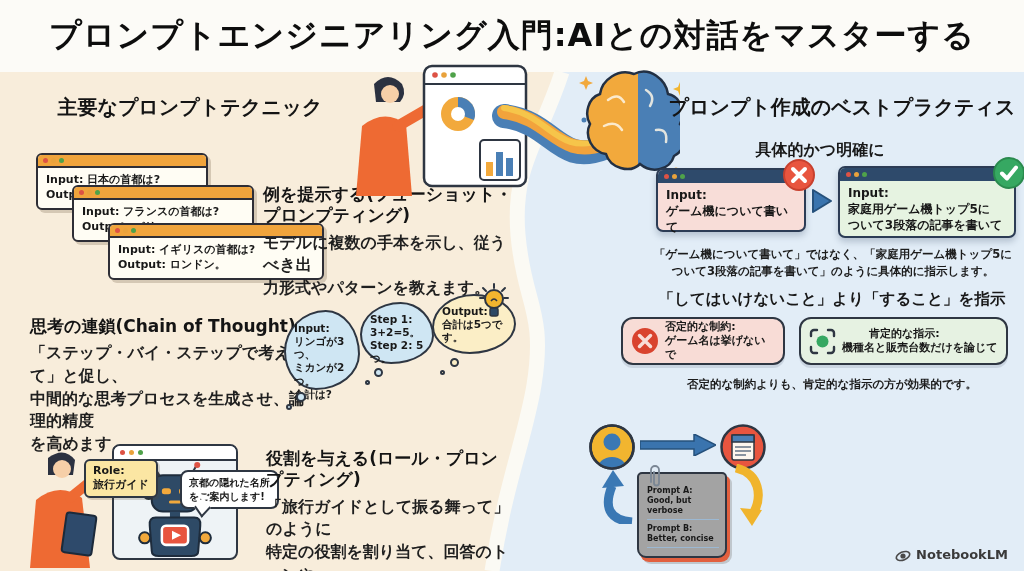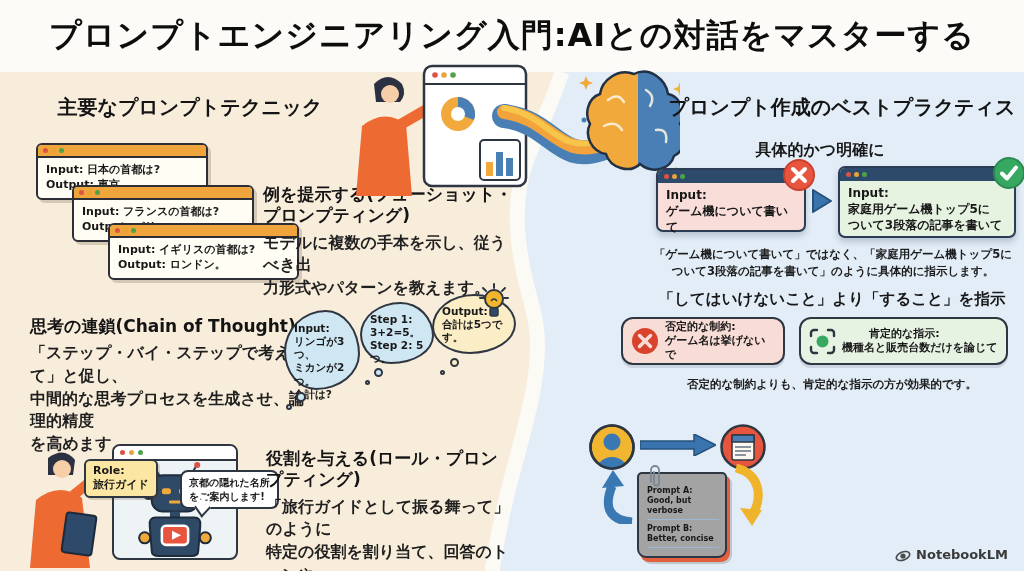--- a/index.html
+++ b/index.html
@@ -61,21 +61,21 @@
     <rect x="0" y="0" width="1024" height="72" fill="#fcfbf7"></rect>
     <rect x="0" y="72" width="1024" height="499" fill="#f8eddb"></rect>
     <path d="M562,72 C540,140 512,165 518,235 C524,305 546,310 534,385 C526,435 505,485 492,571 L1024,571 L1024,72 Z" fill="#e2edf7"></path>
     <path d="M562,72 C540,140 512,165 518,235 C524,305 546,310 534,385 C526,435 505,485 492,571" fill="none" stroke="#fbfaf4" stroke-width="15"></path>
   </svg>
 
   <div class="abs title">プロンプトエンジニアリング入門:AIとの対話をマスターする</div>
 
   <div class="abs sec-h" style="left:30px;top:94px;width:320px;">主要なプロンプトテクニック</div>
 
-  <div class="abs win-card" style="left:36px;top:143px;width:172px;">
+  <div class="abs win-card" style="left:36px;top:153px;width:172px;">
     <div class="win-bar">
         <span class="dot d-r"></span>
         <span class="dot d-y"></span>
         <span class="dot d-g"></span>
       </div>
     <div class="win-body">
         <span>Input: 日本の首都は?</span>
         <span>Output: 東京。</span>
       </div>
   </div>
@@ -83,21 +83,21 @@
     <div class="win-bar">
         <span class="dot d-r"></span>
         <span class="dot d-y"></span>
         <span class="dot d-g"></span>
       </div>
     <div class="win-body">
         <span>Input: フランスの首都は?</span>
         <span>Output: パリ。</span>
       </div>
   </div>
-  <div class="abs win-card" style="left:108px;top:223px;width:191px;">
+  <div class="abs win-card" style="left:108px;top:223px;width:216px;">
     <div class="win-bar">
         <span class="dot d-r"></span>
         <span class="dot d-y"></span>
         <span class="dot d-g"></span>
       </div>
     <div class="win-body">
         <span>Input: イギリスの首都は?</span>
         <span>Output: ロンドン。</span>
       </div>
   </div>

